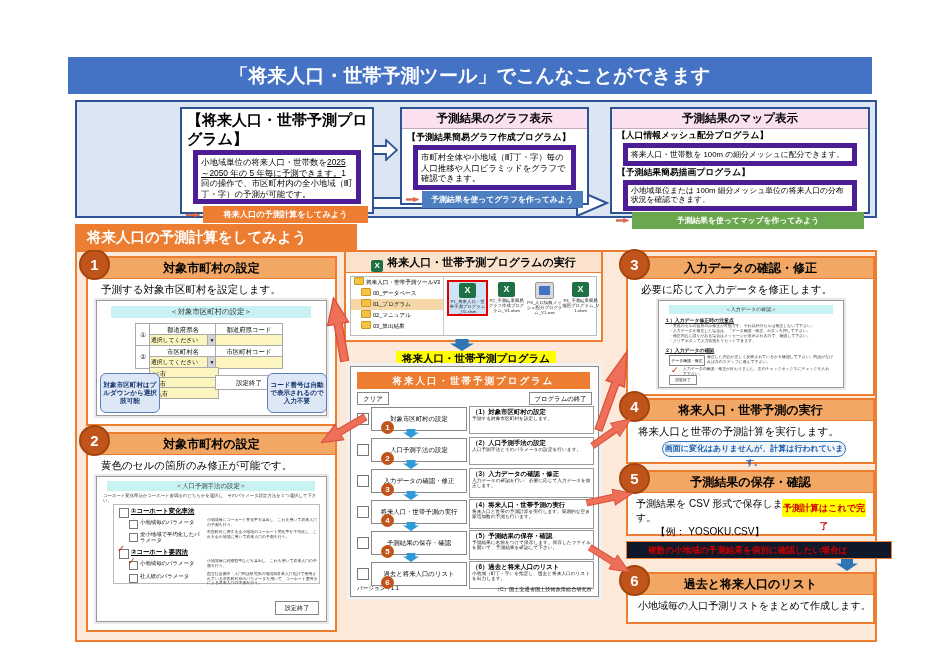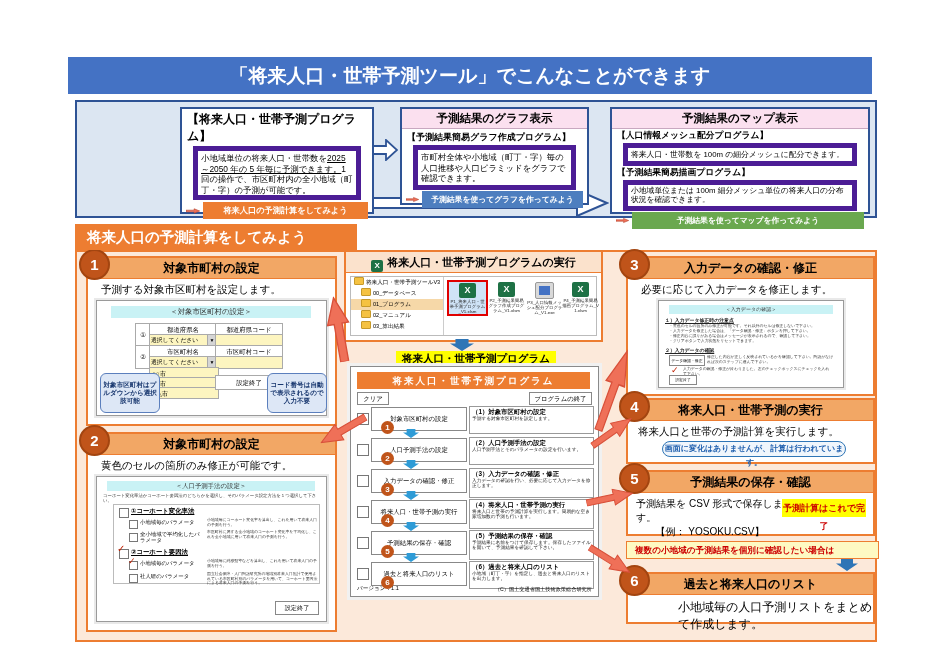--- a/index.html
+++ b/index.html
@@ -5,21 +5,21 @@
   html,body{margin:0;padding:0;background:#fff;}
   body{font-family:"Liberation Sans","DejaVu Sans",sans-serif;color:#000;}
   .page{position:relative;width:940px;height:665px;background:#ffffff;overflow:hidden;}
   .abs{position:absolute;}
   
   .banner{background:#4472c4;color:#fff;font-weight:bold;font-size:19px;text-align:center;line-height:37px;}
   
   .ov-wrap{background:#dce6f2;border:2px solid #2e5395;}
   .ov-box{background:#fff;border:2px solid #2e5395;z-index:2;}
   .pink-h{background:#fbe0ef;font-weight:bold;font-size:11.5px;text-align:center;line-height:19px;border-bottom:1px solid #c8a8c0;}
-  .prog-label{font-size:12px;font-weight:bold;padding:2px 4px 0 5px;}
+  .prog-label{font-size:15px;font-weight:bold;padding:2px 4px 0 5px;}
   .ov-body{border:5px solid #4c1d95;font-size:8.4px;line-height:10.5px;padding:2px 3px;margin:1px 11px;}
   .cta{display:flex;align-items:center;gap:3px;margin:2px 4px;}
   .cta-btn{color:#fff;font-weight:bold;font-size:8.2px;text-align:center;flex:1;padding:3px 1px;}
   .cta-orange{background:#ed7d31;}
   .cta-blue{background:#4d7ebf;}
   .cta-green{background:#6aa84f;}
   
   .sec-h{background:#ed7d31;color:#fff;font-weight:bold;font-size:14.5px;line-height:26px;padding-left:12px;z-index:3;}
   .main-wrap{background:#fce9da;border:2px solid #ed7d31;}
   .step{background:#fff;border:2px solid #ed7d31;z-index:2;}
@@ -50,21 +50,21 @@
   
   .fc{background:#fff;border:1px solid #8a8a8a;box-shadow:0 0 0 3px #f1f1f1;}
   .fc-banner{background:#ed7d31;color:#fff;font-weight:bold;font-size:9.5px;text-align:center;line-height:17px;letter-spacing:2px;}
   .fc-btn{position:absolute;font-size:6.4px;line-height:8px;display:flex;align-items:center;justify-content:center;padding:1px;}
   .fc-num{position:absolute;width:13px;height:13px;border-radius:50%;background:#c0541a;color:#fff;font-weight:bold;font-size:8px;line-height:13px;text-align:center;z-index:3;}
   .fc-desc{position:absolute;border:1px solid #999;background:#fff;padding:1px 2px;overflow:hidden;}
   .fc-dt{font-size:6.4px;font-weight:bold;line-height:7.5px;}
   .fc-dd{font-size:4.7px;line-height:5.4px;color:#222;}
   .ht{background:#ffff00;font-weight:bold;text-decoration:underline;text-align:center;}
   .oval{border:1.5px solid #2e75b6;border-radius:9px;background:#f0f6fc;color:#1f5fae;font-size:8px;font-weight:bold;text-align:center;line-height:14px;}
-  .note-y{background:#fef9c3;border:1px solid #ed7d31;color:#cc0000;font-weight:bold;font-size:8.6px;line-height:16px;padding-left:8px;}
+  .note-y{background:#0f172a;border:1px solid #ed7d31;color:#cc0000;font-weight:bold;font-size:8.6px;line-height:16px;padding-left:21px;}
   .badge-y{background:#ffff00;color:#cc0000;font-weight:bold;font-size:9px;text-align:center;line-height:18px;}
   svg{display:block;}
 </style>
 </head>
 <body>
 
 <div class="page">
 
   <div class="abs banner" style="left:68px;top:57px;width:804px;height:37px;">「将来人口・世帯予測ツール」でこんなことができます</div>
 
@@ -381,16 +381,16 @@
   <div class="abs note-y" style="left:626px;top:541px;width:243px;height:16px;z-index:2;">複数の小地域の予測結果を個別に確認したい場合は</div>
   <div class="abs" style="left:836px;top:559px;width:22px;height:12px;z-index:2;">
     <svg width="22" height="12" viewBox="0 0 22 13" preserveAspectRatio="none">
         <polygon points="5,0 17,0 17,5 22,5 11,13 0,5 5,5" fill="#2e75b6"></polygon>
       </svg>
   </div>
 
   <div class="abs step" style="left:626px;top:572px;width:245px;height:48px;">
     <div class="numc">6</div>
     <div class="step-h">過去と将来人口のリスト</div>
-    <div class="step-desc" style="padding-left:10px;font-size:12px;margin-left:40px;">小地域毎の人口予測リストをまとめて作成します。</div>
+    <div class="step-desc" style="padding-left:10px;font-size:10px;">小地域毎の人口予測リストをまとめて作成します。</div>
   </div>
 
 </div>
 
 </body></html>

